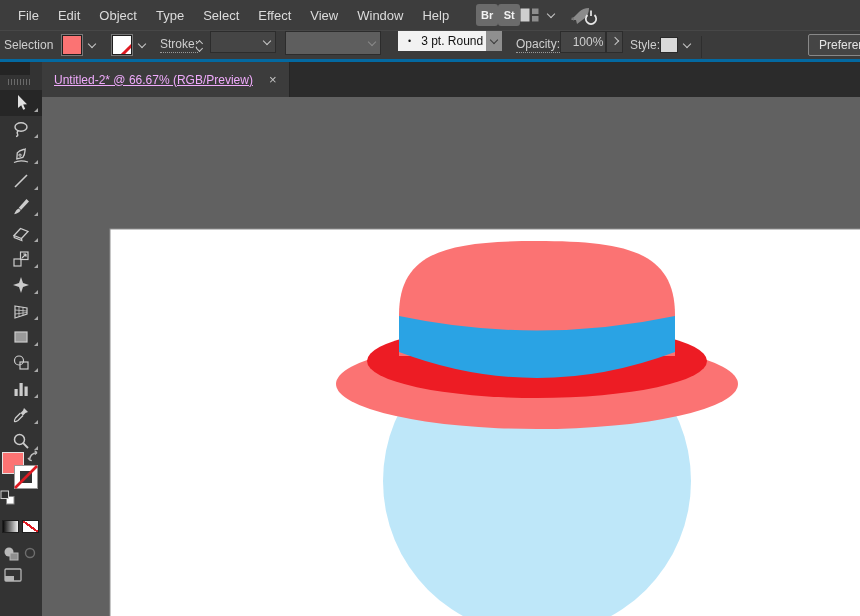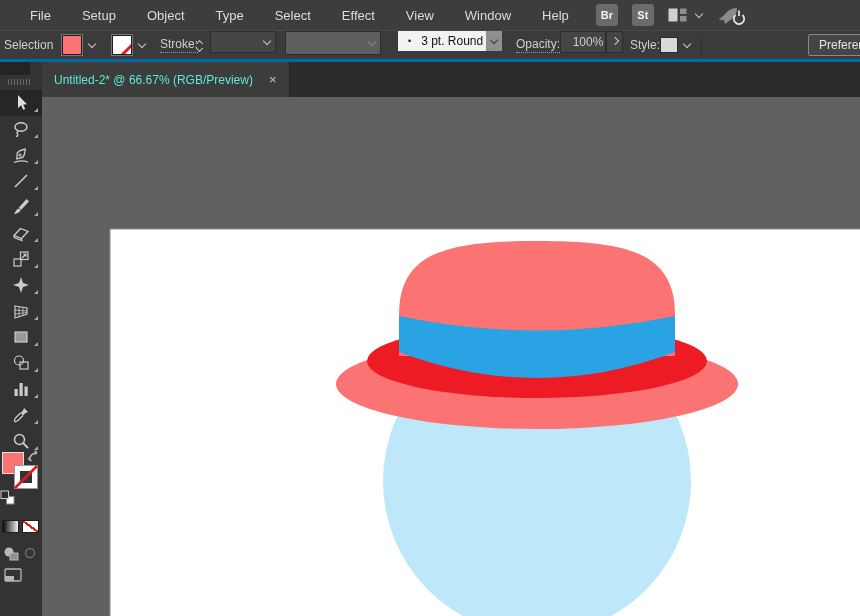--- a/index.html
+++ b/index.html
@@ -4,25 +4,25 @@
 <style>
   html,body{margin:0;padding:0;background:#222;}
   *{box-sizing:border-box;}
   .app{position:relative;width:860px;height:616px;overflow:hidden;
        background:#3D3D3D;font-family:"Liberation Sans",sans-serif;
        -webkit-font-smoothing:antialiased;}
 
   
   .menubar{position:absolute;left:0;top:0;width:860px;height:30px;background:#3D3D3D;
            display:flex;align-items:center;padding-left:18px;}
-  .menu-item{color:#DCDCDC;font-size:13px;margin-right:19px;cursor:default;margin-left:12px;}
+  .menu-item{color:#DCDCDC;font-size:13px;margin-right:19px;cursor:default;}
   .qb{display:flex;align-items:center;margin-left:8px;}
   .qb-btn{width:22px;height:22px;background:#6B6B6B;border-radius:3px;color:#F2F2F2;
           font-size:11px;font-weight:bold;display:flex;align-items:center;justify-content:center;
-          margin-right:14px;}
+          }
   .ws-wrap{display:flex;align-items:center;margin-right:16px;}
   .chev{display:inline-block;width:6px;height:6px;border-right:1.6px solid #C8C8C8;
         border-bottom:1.6px solid #C8C8C8;transform:rotate(45deg);margin-top:-3px;}
   .chev.dim{border-color:#8a8a8a;}
   .chev.dark{border-color:#3a3a3a;}
 
   
   .controlbar{position:absolute;left:0;top:30px;width:860px;height:32px;background:#3B3B3B;
               border-top:1px solid #474747;border-bottom:3px solid #0369a1;}
   .cb{position:absolute;top:0;height:100%;display:flex;align-items:center;}
@@ -46,21 +46,21 @@
   .stepper .up{transform:rotate(-135deg);margin-top:2px;}
   .cb-btn{height:22px;border:1px solid #888;background:#454545;color:#E4E4E4;font-size:12px;
           border-radius:2px;display:flex;align-items:center;justify-content:center;
           padding:0 10px;white-space:nowrap;}
   .vsep{position:absolute;top:5px;width:1px;height:22px;background:#2e2e2e;}
 
   
   .tabbar{position:absolute;left:42px;top:62px;width:818px;height:35px;background:#2B2B2B;}
   .tab{display:inline-flex;align-items:center;height:35px;background:#3C3C3C;
        padding:0 12px;border-right:1px solid #252525;}
-  .tab-title{color:#5eead4;font-size:12px;}
+  .tab-title{color:#f0abfc;font-size:12px;text-decoration:underline;}
   .tab-close{color:#C4C4C4;font-size:13px;margin-left:16px;cursor:default;}
 
   
   .toolbar{position:absolute;left:0;top:62px;width:42px;height:554px;background:#333333;}
   .tb-top-tile{position:absolute;left:0;top:0;width:30px;height:13px;background:#242424;}
   .tb-grip{position:absolute;left:8px;top:17px;width:22px;height:6px;
            background:repeating-linear-gradient(90deg,#6a6a6a 0 1px,transparent 1px 3px);}
   .tools{position:absolute;left:0;top:28px;width:42px;}
   .tool{position:relative;width:42px;height:26px;display:flex;align-items:center;
         justify-content:center;}
@@ -88,21 +88,21 @@
   .docarea{position:absolute;left:42px;top:97px;width:818px;height:519px;background:#616161;}
   .docarea svg{display:block;}
 </style>
 </head>
 <body>
 
 <div class="app">
 
   <div class="menubar">
     <span class="menu-item">File</span>
-    <span class="menu-item">Setup</span>
+    <span class="menu-item">Edit</span>
     <span class="menu-item">Object</span>
     <span class="menu-item">Type</span>
     <span class="menu-item">Select</span>
     <span class="menu-item">Effect</span>
     <span class="menu-item">View</span>
     <span class="menu-item">Window</span>
     <span class="menu-item">Help</span>
     <div class="qb">
       <div class="qb-btn">Br</div>
       <div class="qb-btn">St</div>

